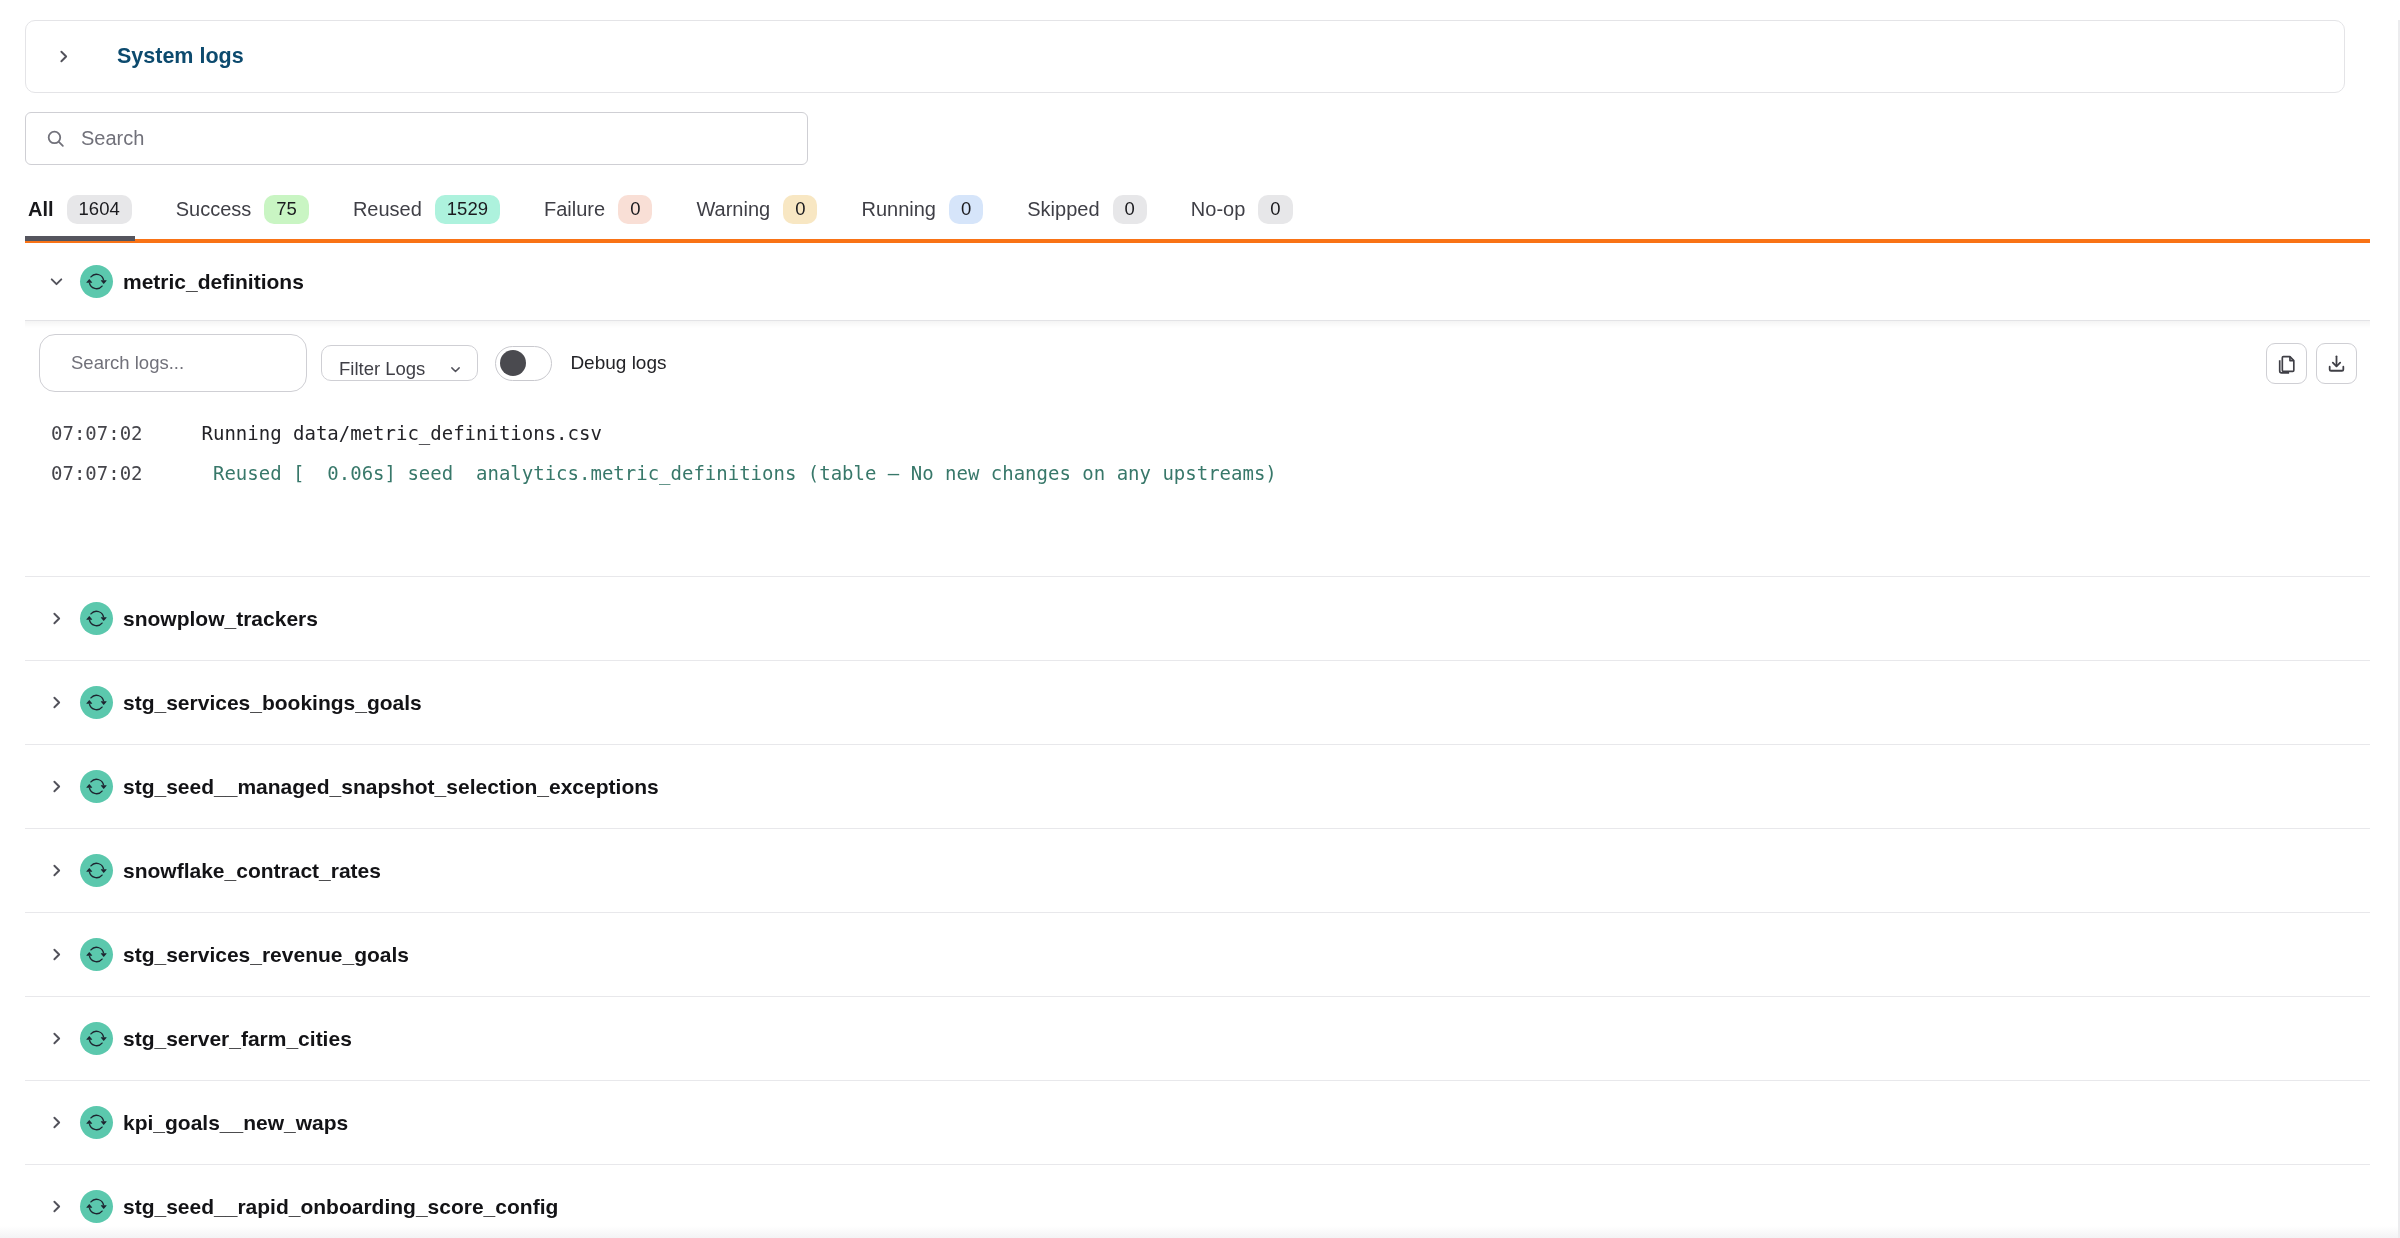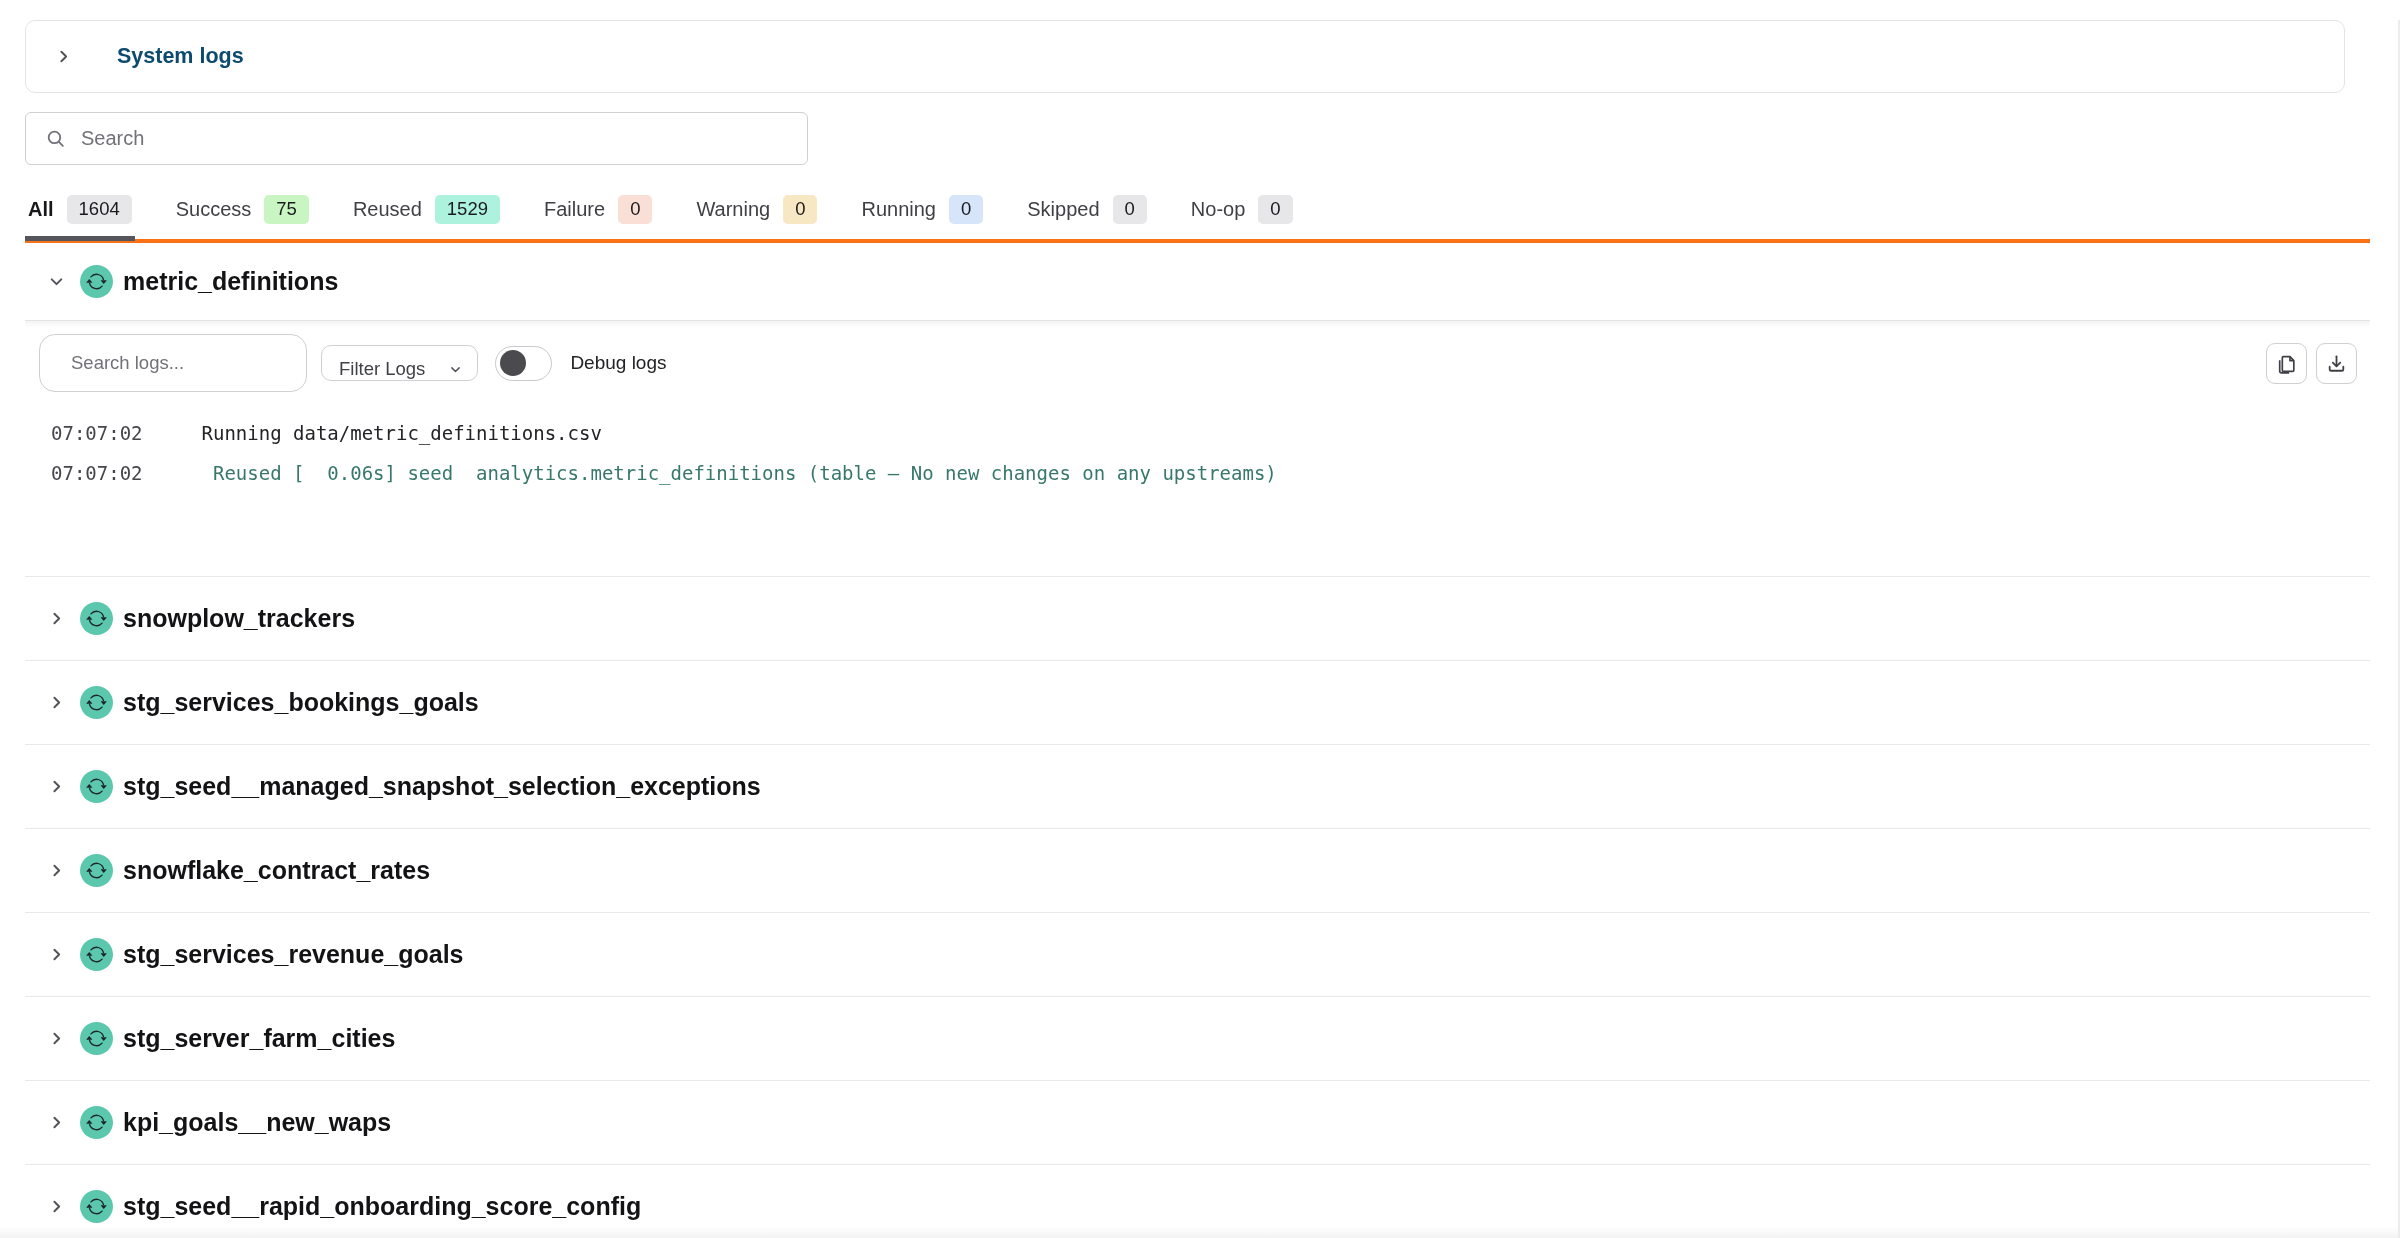--- a/index.html
+++ b/index.html
@@ -45,39 +45,39 @@
   }
   .tab {
     position: relative; display: flex; align-items: center; gap: 13px;
     padding: 4px 3px 15px; background: none; border: none; cursor: pointer;
     font-family: "Liberation Sans", sans-serif;
   }
   .tab-label { font-size: 20px; font-weight: 500; color: #3F3F46; white-space: nowrap; }
   .tab.active .tab-label { color: #18181B; font-weight: 600; }
   .tab-badge {
     font-size: 18.5px; font-weight: 500; color: #1B1B1F;
-    padding: 3px 12px 4px; border-radius: 5px; background: #E7E7E9;
+    padding: 3px 12px 4px; border-radius: 10px; background: #E7E7E9;
   }
   .tab.active::after {
     content: ""; position: absolute; left: 0; right: 0; bottom: -2px;
     height: 5px; background: #55555E;
   }
 
   
   .item-row { display: flex; align-items: center; padding-left: 23px; background: #fff; cursor: pointer; }
   .expanded-row { height: 77px; }
   .run-row { height: 84px; border-top: 1px solid #E8E8EB; }
   .chev { flex: 0 0 auto; margin-right: 15px; display: flex; }
   .chev.down svg { transform: rotate(90deg); }
   .row-icon {
     width: 33px; height: 33px; border-radius: 50%;
     background: var(--teal, #5BC8AD);
     display: grid; place-items: center; margin-right: 10px; flex: 0 0 auto;
   }
-  .row-label { font-size: 25px; font-weight: 600; color: #131316; white-space: nowrap; }
+  .row-label { font-size: 21px; font-weight: 600; color: #131316; white-space: nowrap; }
 
   
   .log-panel {
     border-top: 1px solid #E3E3E6; height: 256px; position: relative;
     background: linear-gradient(to bottom, rgba(0,0,0,0.045), rgba(0,0,0,0) 7px);
   }
   .toolbar { display: flex; align-items: center; padding: 13px 13px 0 14px; }
   .log-search {
     width: 268px; height: 58px; border: 1px solid #CFCFD4; border-radius: 16px;
     padding: 0 31px; font-family: "Liberation Sans", sans-serif;

